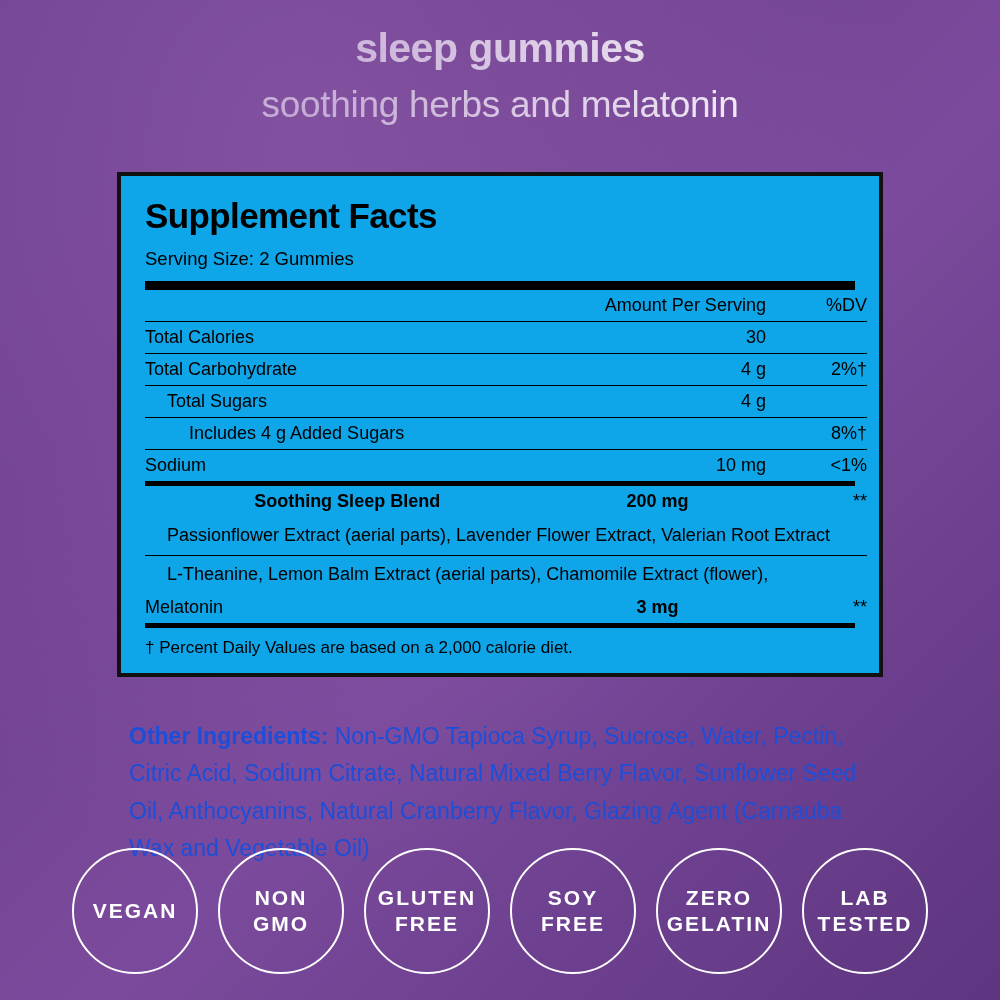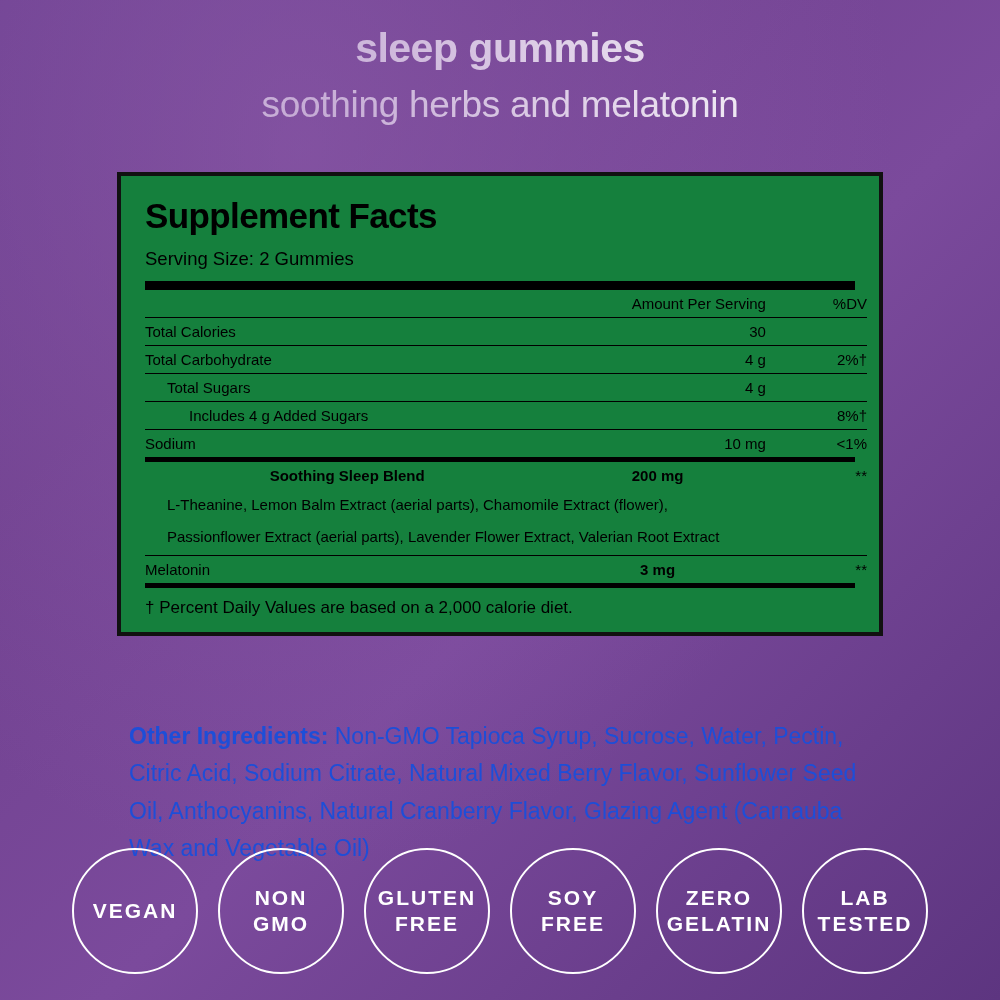--- a/index.html
+++ b/index.html
@@ -34,21 +34,21 @@
     font-weight: 400;
     margin-top: 13px;
     letter-spacing: -0.3px;
   }
 
   
   .panel {
     position: absolute;
     left: 117px; top: 172px;
     width: 766px;
-    background: #15803d;
+    background: #0ea5e9;
     border: 4px solid #111;
     padding: 14px 18px 12px 18px;
   }
   .panel-title {
     font-size: 35px;
     font-weight: bold;
     letter-spacing: -0.6px;
     color: #000;
     margin: 6px 0 10px 6px;
   }
@@ -61,21 +61,21 @@
   .rule-thick { height: 9px; background: #000; margin: 9px 6px 0 6px; }
   .rule-med   { height: 5px; background: #000; margin: 0 6px; }
 
   table.facts {
     width: 100%;
     border-collapse: collapse;
     margin: 0 6px;
     table-layout: fixed;
   }
   table.facts td {
-    font-size: 15px;
+    font-size: 18px;
     color: #000;
     padding: 5px 0 5px 0;
     vertical-align: bottom;
     margin-top: 9px;
   }
   .col-name { width: 56%; }
   .col-amt  { width: 30%; text-align: right; }
   .col-dv   { width: 14%; text-align: right; }
   .row-line td { border-bottom: 1.5px solid #000; }
   .hdr td { font-size: 18.5px; padding-bottom: 4px; }
@@ -198,25 +198,25 @@
         <col class="col-name">
           <col class="col-amt">
           <col class="col-dv">
       </colgroup>
       <tbody>
           <tr>
         <td class="bold">Soothing Sleep Blend</td>
         <td class="col-amt bold">200 mg</td>
         <td class="col-dv">**</td>
       </tr>
+      <tr class="blend-sub row-line">
+        <td class="ing" colspan="3" style="padding-bottom:7px">Passionflower Extract (aerial parts), Lavender Flower Extract, Valerian Root Extract</td>
+      </tr>
       <tr class="blend-sub">
         <td class="ing" colspan="3">L-Theanine, Lemon Balm Extract (aerial parts), Chamomile Extract (flower),</td>
-      </tr>
-      <tr class="blend-sub row-line">
-        <td class="ing" colspan="3" style="padding-bottom:7px">Passionflower Extract (aerial parts), Lavender Flower Extract, Valerian Root Extract</td>
       </tr>
       <tr>
         <td>Melatonin</td>
         <td class="col-amt bold">3 mg</td>
         <td class="col-dv">**</td>
       </tr>
     </tbody>
       </table>
 
     <div class="rule-med"></div>

